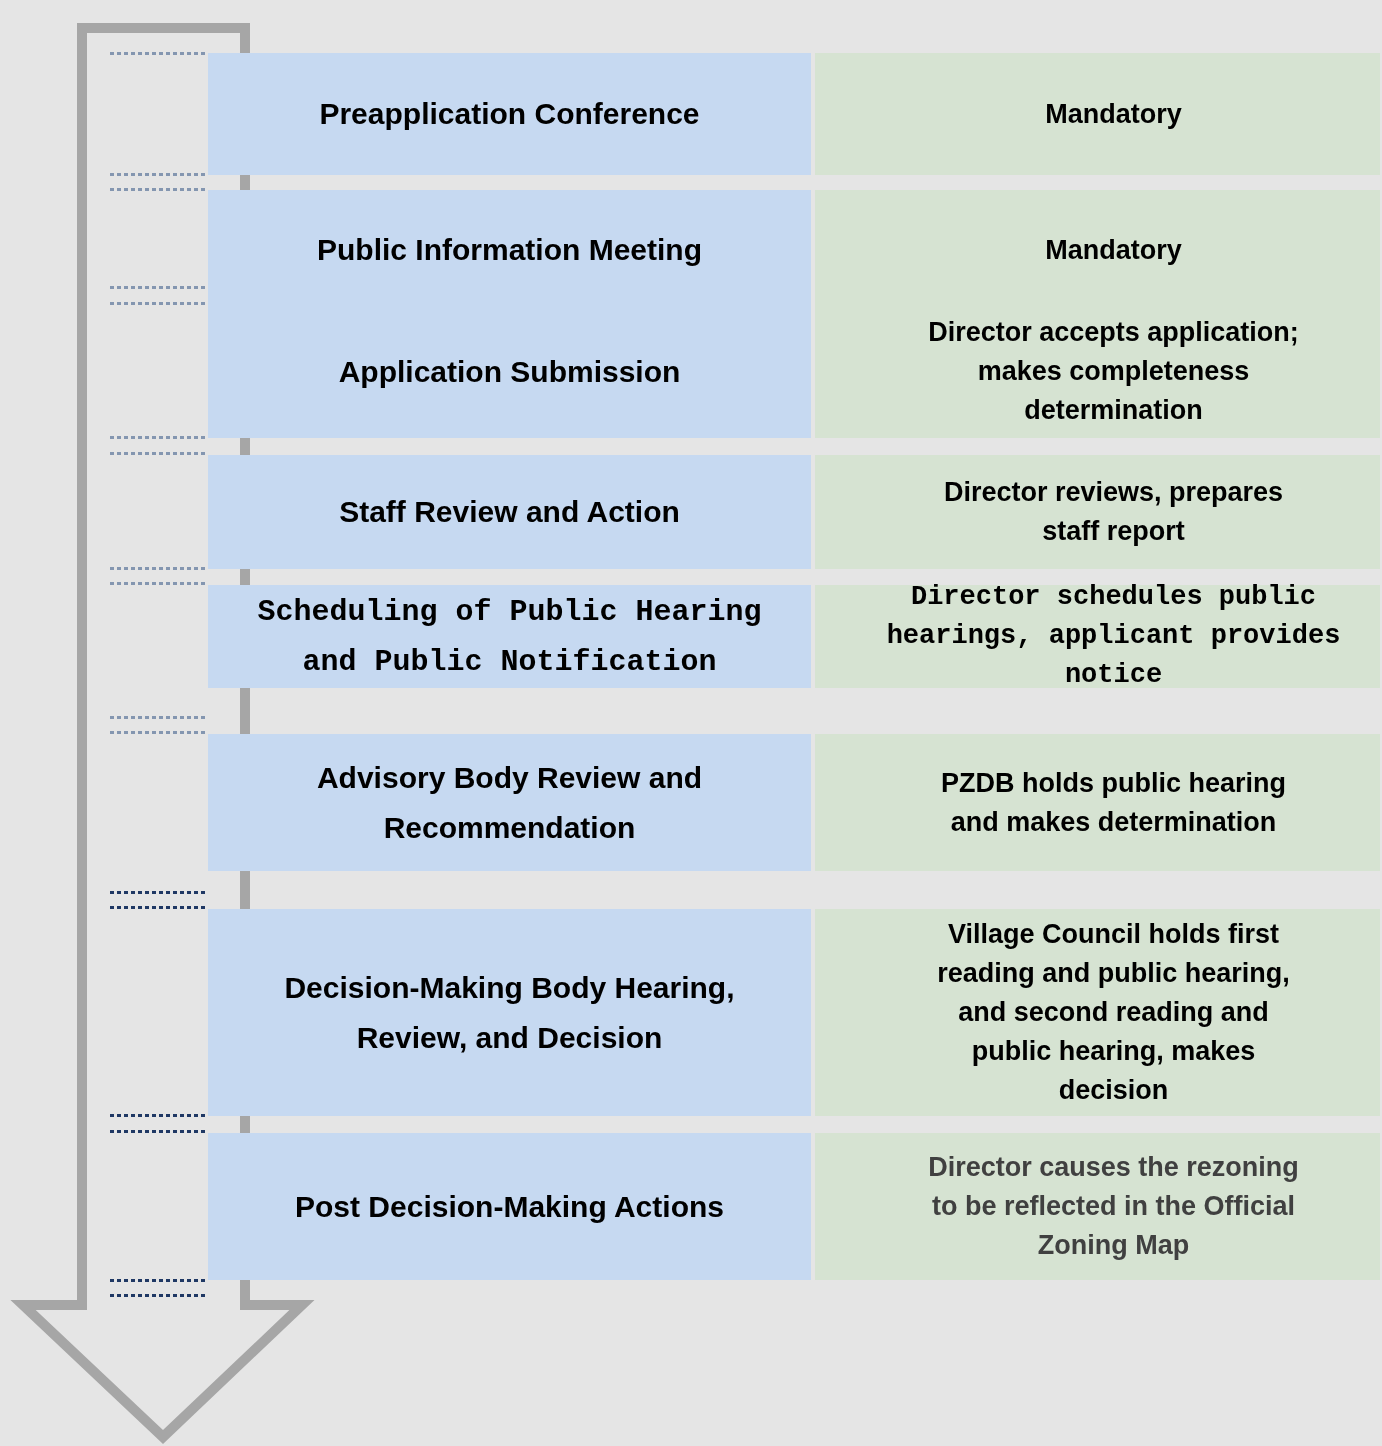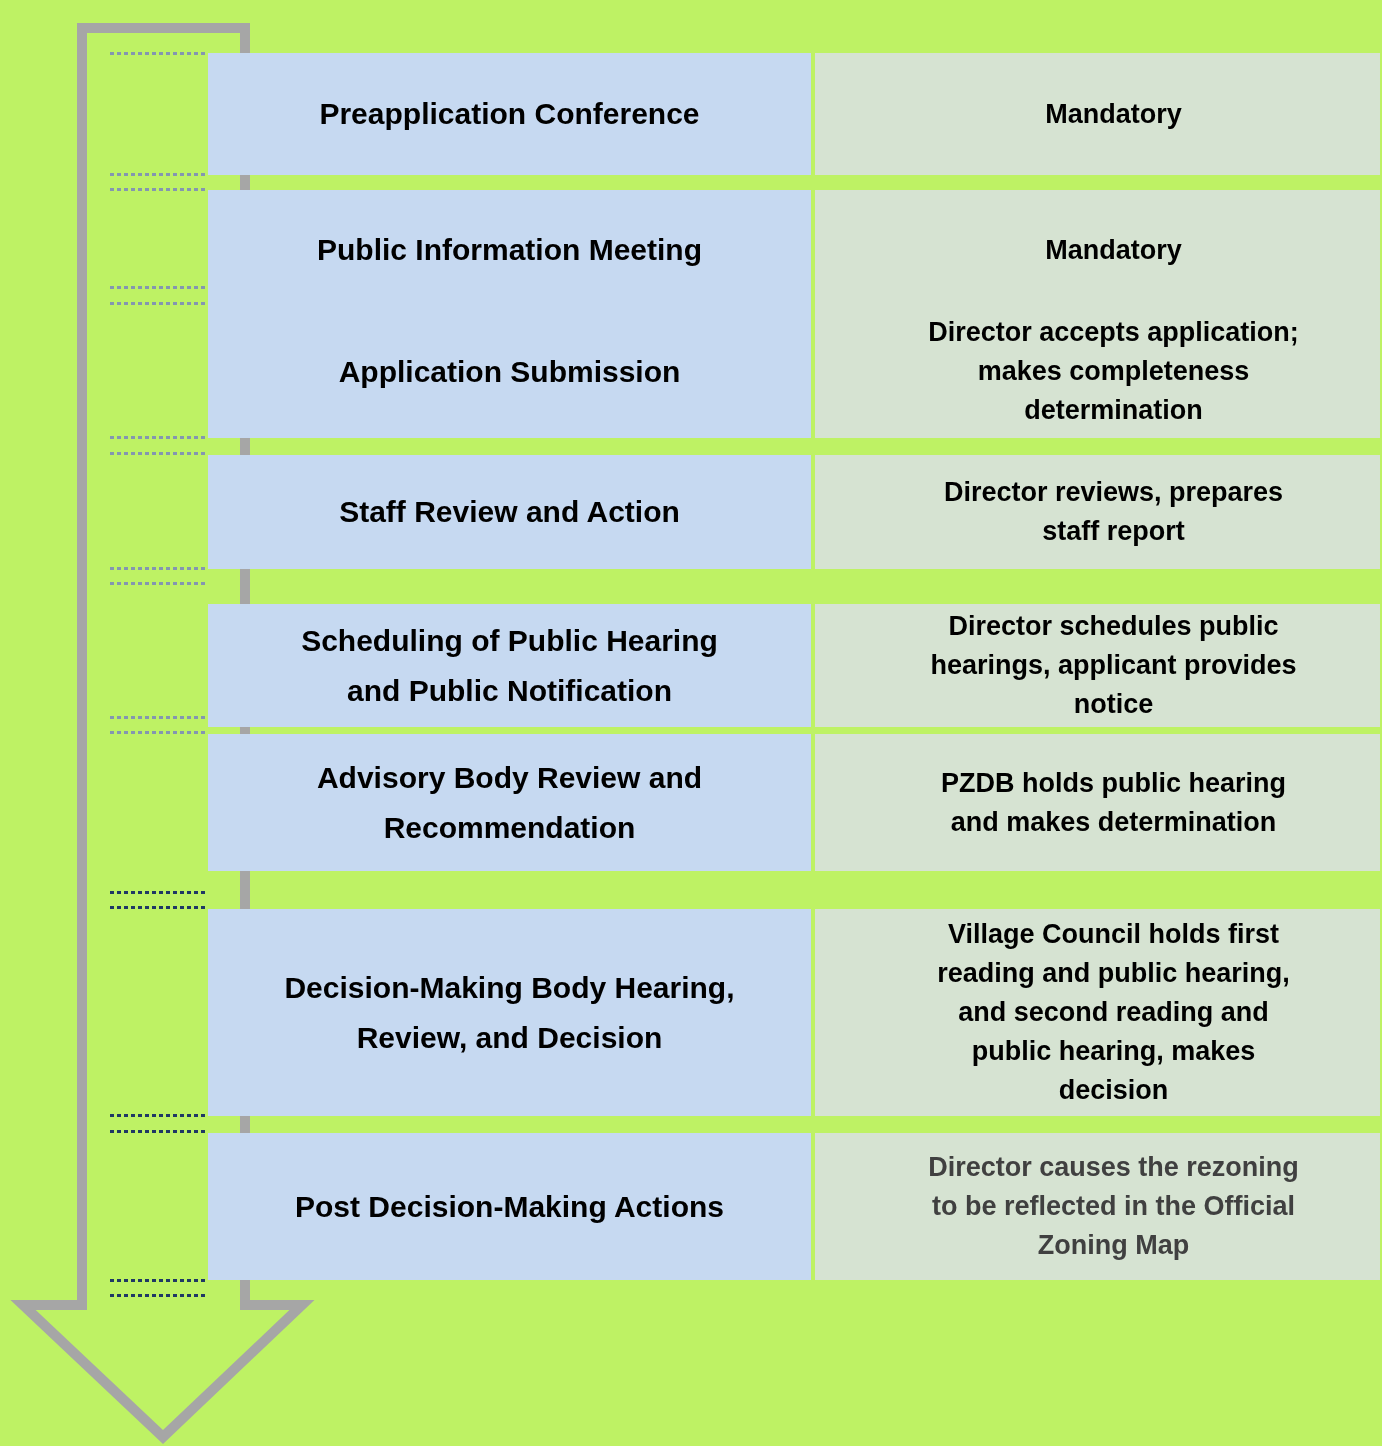--- a/index.html
+++ b/index.html
@@ -4,21 +4,21 @@
 <style>
   html, body {
     margin: 0;
     padding: 0;
     background: #ffffff;
   }
   .canvas {
     position: relative;
     width: 1382px;
     height: 1446px;
-    background: #bef264;
+    background: #e5e5e5;
     overflow: hidden;
     font-family: "Liberation Sans", sans-serif;
     font-weight: bold;
     color: #000000;
   }
   .arrow-svg {
     position: absolute;
     left: 0;
     top: 0;
     z-index: 0;
@@ -73,21 +73,21 @@
     width: 533px;
     background: var(--detail_bg, #D6E3D2);
     font-size: 27px;
     line-height: 39px;
     padding-left: 32px;
   }
   .r1 { top: 53px;   height: 122px; }
   .r2 { top: 190px;  height: 120px;  }
   .r3 { top: 305px;  height: 133px; }
   .r4 { top: 455px;  height: 114px; border-radius: 20px; }
-  .r5 { top: 604px;  height: 123px; }
+  .r5 { top: 585px;  height: 103px; font-family: Liberation Mono, monospace; }
   .r6 { top: 734px;  height: 137px; border-radius: 8px; }
   .r7 { top: 909px;  height: 207px; }
   .r8 { top: 1133px; height: 147px; }
   .r8 .detail { color: var(--detail_muted_text, #404040); }
 </style>
 </head>
 <body>
 
 <div class="canvas">
 

